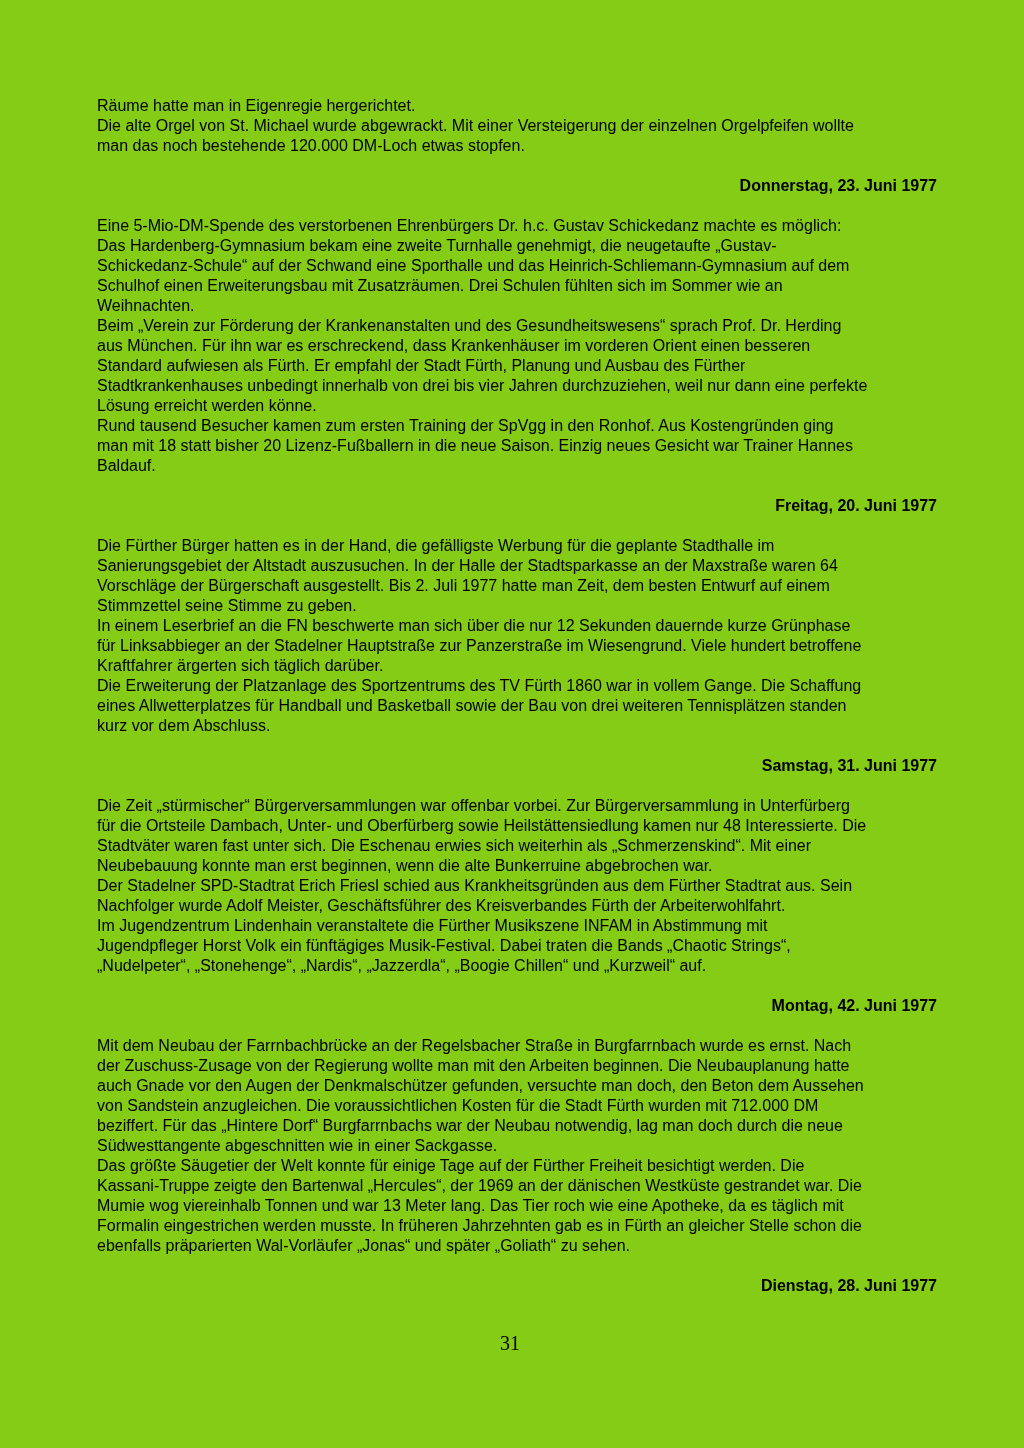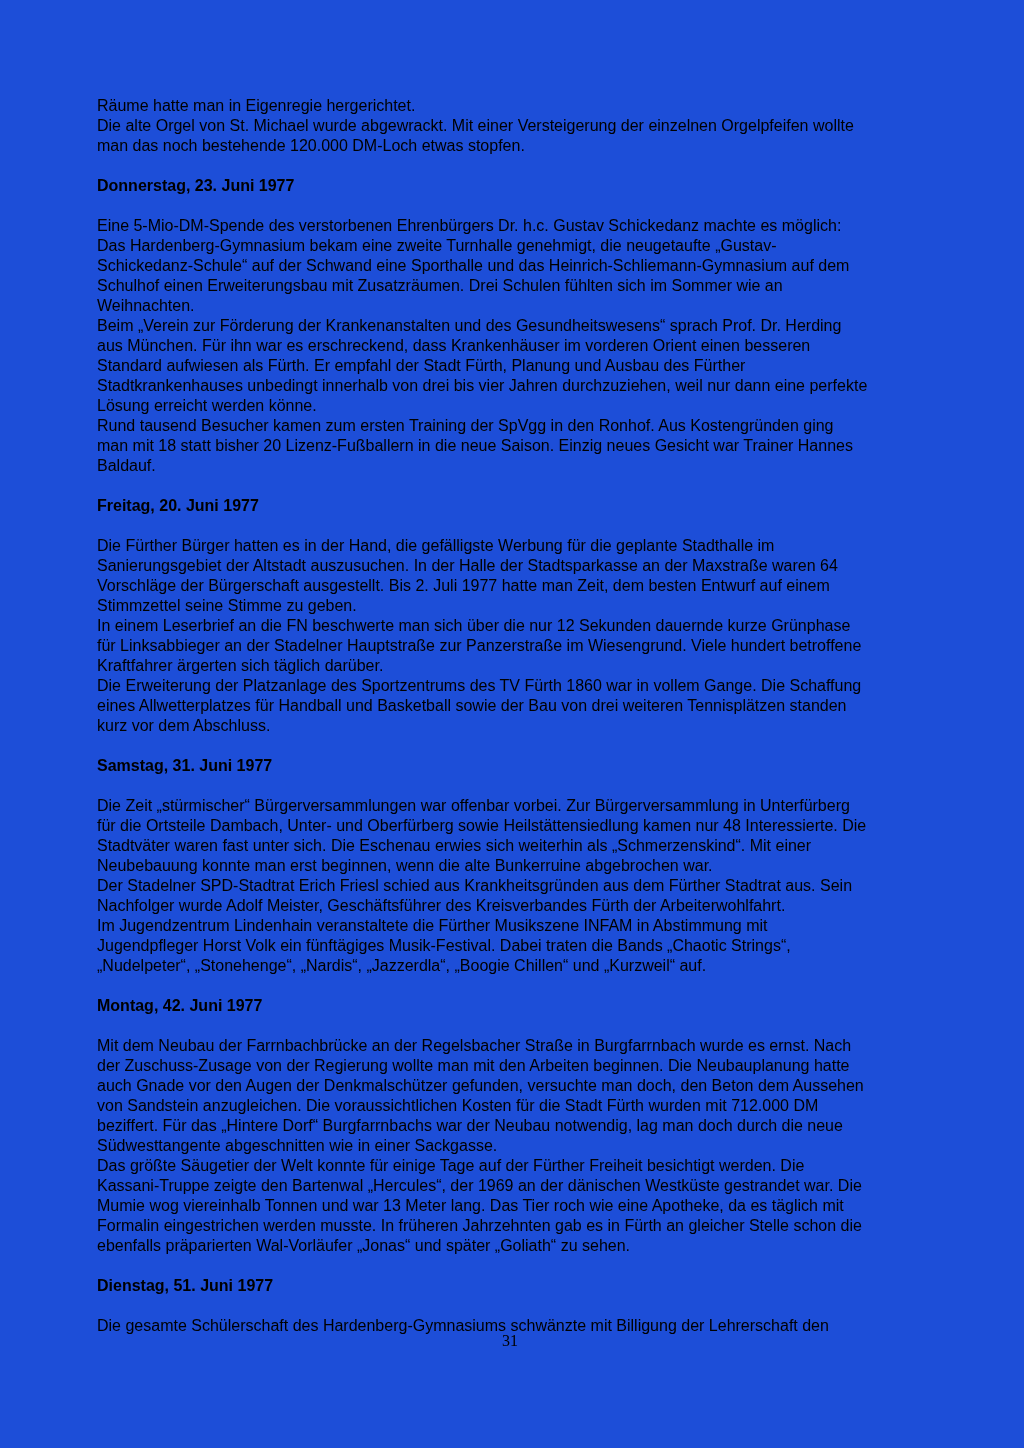--- a/index.html
+++ b/index.html
@@ -4,48 +4,49 @@
 <style>
   html, body {
     margin: 0;
     padding: 0;
     background: #ffffff;
   }
   .page {
     position: relative;
     width: 1024px;
     height: 1448px;
-    background: #1d4ed8;
+    background: #84cc16;
     overflow: hidden;
     font-family: "Liberation Sans", sans-serif;
     color: #000000;
   }
   .content {
     position: absolute;
     left: 97px;
     top: 96px;
     width: 840px;
     font-size: 16px;
     line-height: 20px;
   }
   .block {
     white-space: pre-line;
     margin: 0 0 20px 0;
   }
   .heading {
     font-weight: bold;
+    text-align: right;
   }
   .page-number {
     position: absolute;
     left: 97px;
     top: 1332px;
     width: 826px;
     text-align: center;
     font-family: "Liberation Serif", serif;
-    font-size: 16px;
+    font-size: 20px;
     color: #000000;
   }
 </style>
 </head>
 <body>
 
 <div class="page">
   <div class="content">
     <div class="block paragraph">Räume hatte man in Eigenregie hergerichtet.
 Die alte Orgel von St. Michael wurde abgewrackt. Mit einer Versteigerung der einzelnen Orgelpfeifen wollte
@@ -90,17 +91,16 @@
 der Zuschuss-Zusage von der Regierung wollte man mit den Arbeiten beginnen. Die Neubauplanung hatte
 auch Gnade vor den Augen der Denkmalschützer gefunden, versuchte man doch, den Beton dem Aussehen
 von Sandstein anzugleichen. Die voraussichtlichen Kosten für die Stadt Fürth wurden mit 712.000 DM
 beziffert. Für das „Hintere Dorf“ Burgfarrnbachs war der Neubau notwendig, lag man doch durch die neue
 Südwesttangente abgeschnitten wie in einer Sackgasse.
 Das größte Säugetier der Welt konnte für einige Tage auf der Fürther Freiheit besichtigt werden. Die
 Kassani-Truppe zeigte den Bartenwal „Hercules“, der 1969 an der dänischen Westküste gestrandet war. Die
 Mumie wog viereinhalb Tonnen und war 13 Meter lang. Das Tier roch wie eine Apotheke, da es täglich mit
 Formalin eingestrichen werden musste. In früheren Jahrzehnten gab es in Fürth an gleicher Stelle schon die
 ebenfalls präparierten Wal-Vorläufer „Jonas“ und später „Goliath“ zu sehen.</div>
-    <div class="block heading">Dienstag, 51. Juni 1977</div>
-    <div class="block paragraph">Die gesamte Schülerschaft des Hardenberg-Gymnasiums schwänzte mit Billigung der Lehrerschaft den</div>
+    <div class="block heading">Dienstag, 28. Juni 1977</div>
   </div>
   <div class="page-number">31</div>
 </div>
 
 </body></html>

